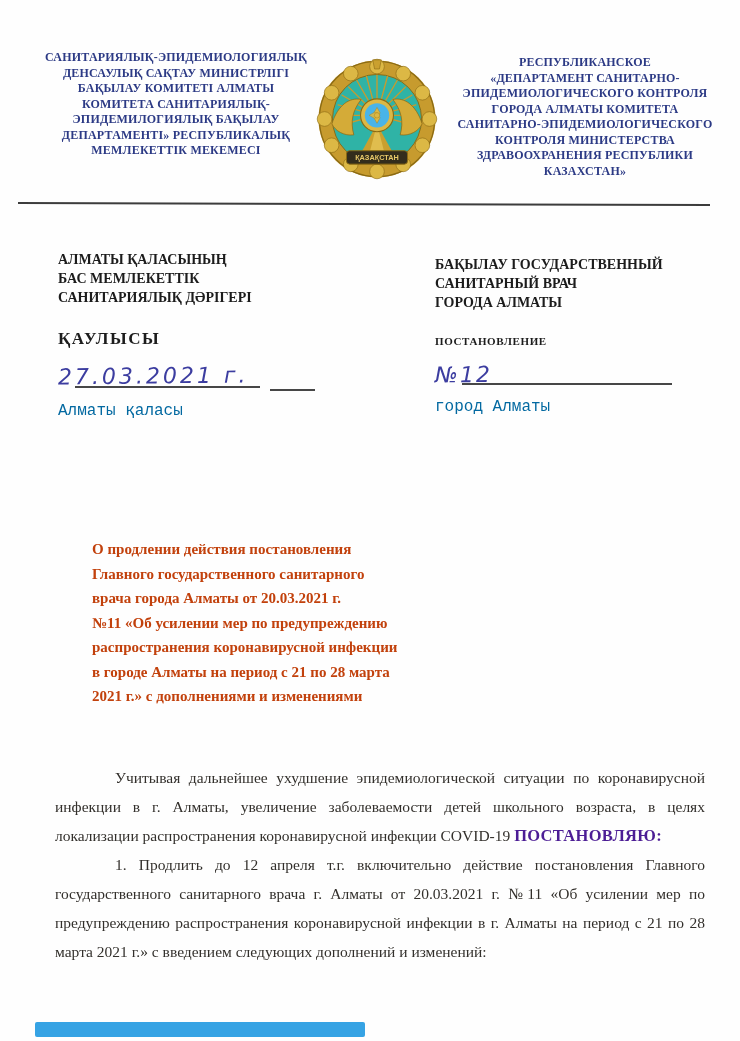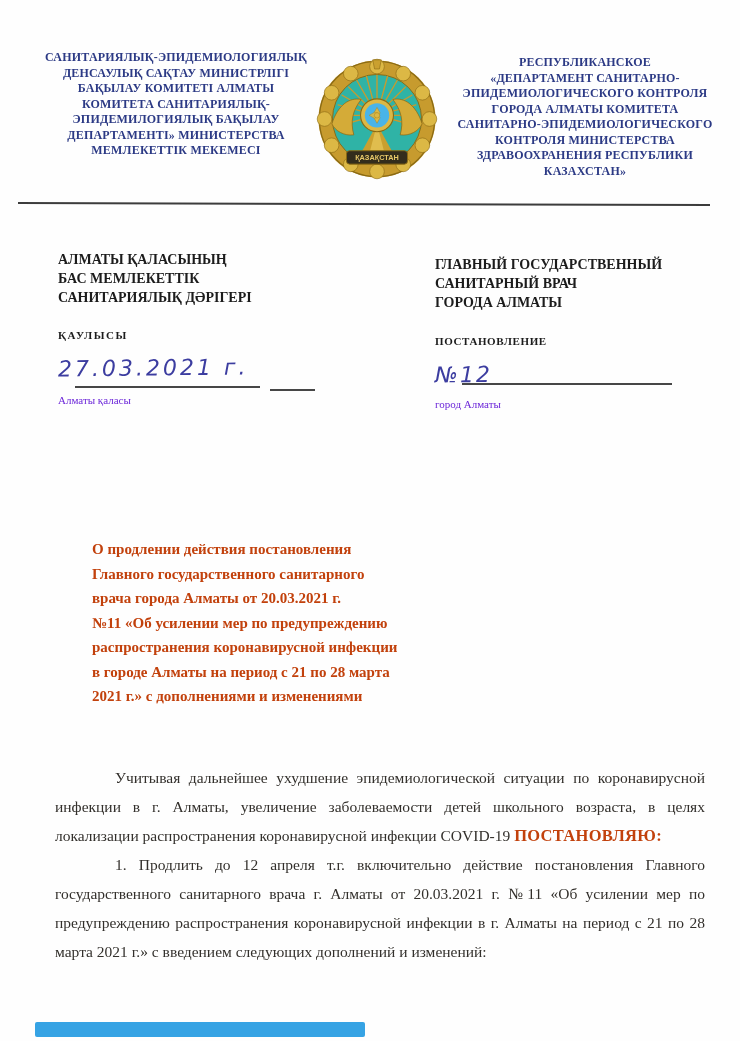--- a/index.html
+++ b/index.html
@@ -27,69 +27,69 @@
   .emblem{position:absolute;left:316px;top:58px;width:122px;height:122px;}
   .header-rule{
     position:absolute;left:18px;top:203px;width:692px;height:2px;
     background:#3c3c3c;transform:rotate(.15deg);
   }
   
   .title-col{position:absolute;text-align:left;color:#1c1c1c;}
   .title-col.left{left:58px;top:250px;width:265px;}
   .title-col.right{left:435px;top:255px;width:270px;}
   .authority{font-weight:bold;font-size:14px;line-height:19px;}
-  .doc-type{font-weight:bold;font-size:11px;letter-spacing:1.5px;margin-top:22px;}
+  .doc-type{font-weight:bold;font-size:17px;letter-spacing:1.5px;margin-top:22px;}
   .title-col.right .doc-type{letter-spacing:.6px;font-size:11px;margin-top:23px;}
   .handwriting{
     font-family:"DejaVu Sans", sans-serif;
     font-style:italic;
     font-size:22px;
     letter-spacing:3px;
     color:#3c3da0;
     margin-top:14px;
     transform:rotate(-.6deg);
   }
   .title-col.right .handwriting{letter-spacing:2px;}
   .u-line{position:absolute;height:2px;background:#474747;}
   .u-left-main{left:17px;top:136px;width:185px;}
   .u-left-short{left:212px;top:139px;width:45px;}
   .u-right-main{left:27px;top:128px;width:210px;}
-  .place{font-size:11px;margin-top:14px;color:#6d28d9;}
+  .place{font-size:16px;margin-top:14px;color:#0369a1;font-family:Liberation Mono, monospace;}
   .title-col.right .place{margin-top:12px;}
   
   .subject{
     position:absolute;left:92px;top:537px;width:380px;
     font-weight:bold;font-size:15px;line-height:24.5px;
     color:#c2410c;text-align:left;
   }
   
   .body-text{
     position:absolute;left:55px;top:763px;width:650px;
     font-size:15.5px;line-height:29px;color:#33302c;
   }
   .para{margin:0;text-align:justify;text-indent:60px;}
-  .para b{font-size:16.5px;letter-spacing:.3px;color:#c2410c;font-family:Liberation Serif, serif;}
+  .para b{font-size:16.5px;letter-spacing:.3px;color:#4c1d95;font-family:Liberation Serif, serif;}
   
   .bottom-bar{
     position:absolute;left:35px;top:1022px;width:330px;height:15px;
     border-radius:2px;
   }
 </style>
 </head>
 <body>
 
 <div class="page">
 
   <div class="org left">
     <div>САНИТАРИЯЛЫҚ-ЭПИДЕМИОЛОГИЯЛЫҚ</div>
     <div>ДЕНСАУЛЫҚ САҚТАУ МИНИСТРЛІГІ</div>
     <div>БАҚЫЛАУ КОМИТЕТІ АЛМАТЫ</div>
     <div>КОМИТЕТА САНИТАРИЯЛЫҚ-</div>
     <div>ЭПИДЕМИЛОГИЯЛЫҚ БАҚЫЛАУ</div>
-    <div>ДЕПАРТАМЕНТІ» МИНИСТЕРСТВА</div>
+    <div>ДЕПАРТАМЕНТІ» РЕСПУБЛИКАЛЫҚ</div>
     <div>МЕМЛЕКЕТТІК МЕКЕМЕСІ</div>
   </div>
 
   <div class="emblem">
     <svg viewBox="0 0 100 100" width="122" height="122" aria-hidden="true">
 
       <circle cx="50" cy="50" r="48" fill="#c79b2e"></circle>
       <circle cx="50" cy="50" r="47.2" fill="none" stroke="#8a6a14" stroke-width="1"></circle>
 
       <g fill="#dcb845" stroke="#8a6a14" stroke-width="0.5">
@@ -170,21 +170,21 @@
     </div>
     <div class="doc-type">ҚАУЛЫСЫ</div>
     <div class="handwriting">27.03.2021 г.</div>
     <div class="u-line u-left-main"></div>
     <div class="u-line u-left-short"></div>
     <div class="place">Алматы қаласы</div>
   </div>
 
   <div class="title-col right">
     <div class="authority">
-      <div>ГЛАВНЫЙ ГОСУДАРСТВЕННЫЙ</div>
+      <div>БАҚЫЛАУ ГОСУДАРСТВЕННЫЙ</div>
       <div>САНИТАРНЫЙ ВРАЧ</div>
       <div>ГОРОДА АЛМАТЫ</div>
     </div>
     <div class="doc-type">ПОСТАНОВЛЕНИЕ</div>
     <div class="handwriting">№12</div>
     <div class="u-line u-right-main"></div>
     <div class="place">город Алматы</div>
   </div>
 
   <div class="subject">

